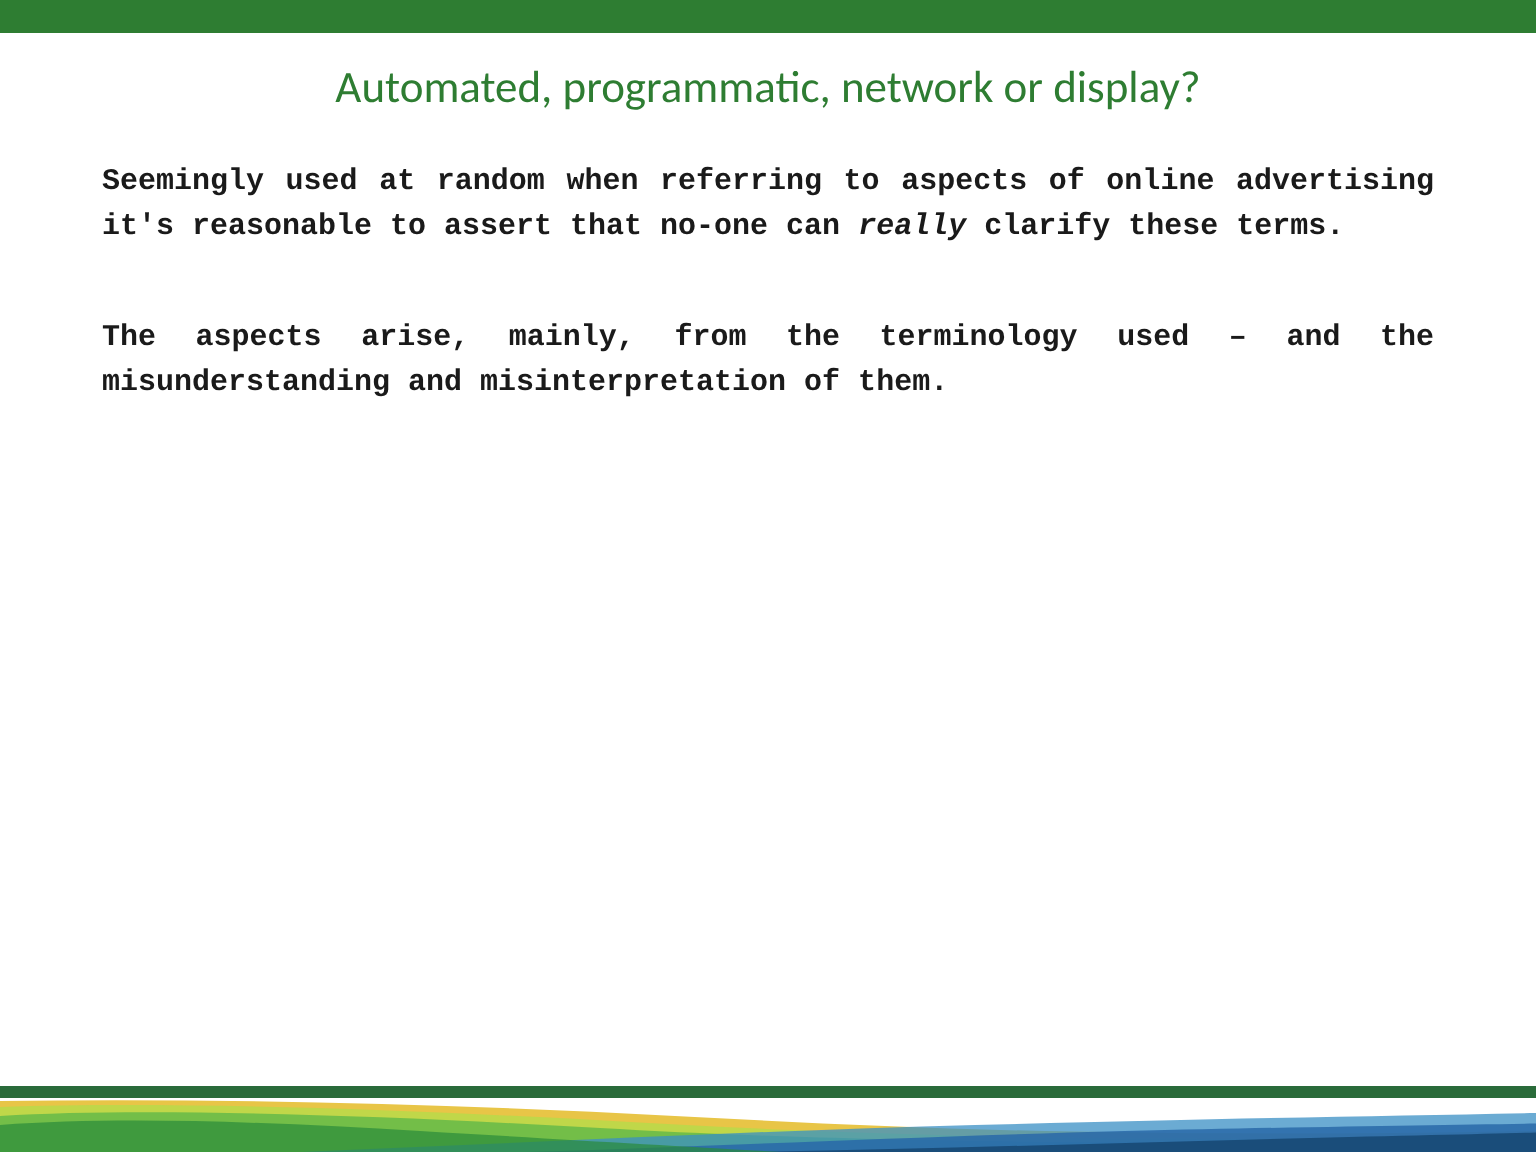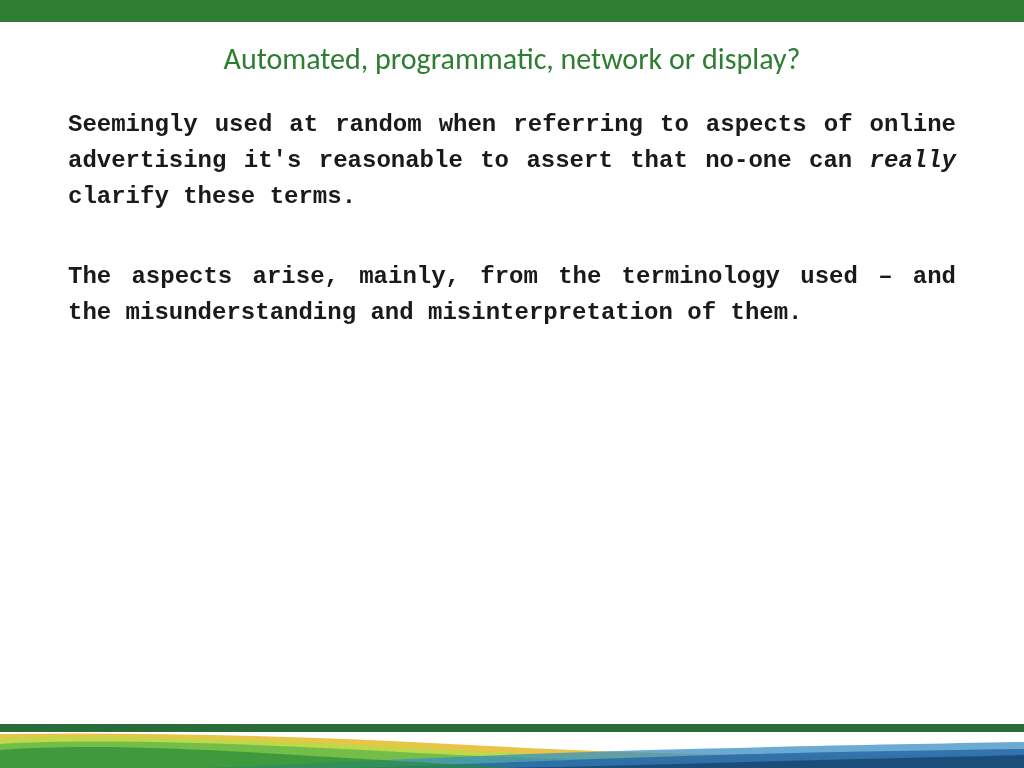--- a/index.html
+++ b/index.html
@@ -26,21 +26,21 @@
       font-size: 30px;
       font-weight: 400;
       padding: 18px 0 30px 0;
       font-family: 'Segoe UI', Calibri, Arial, sans-serif;
     }
     .content {
       padding: 0 68px;
     }
     .para {
       font-family: 'Courier New', Courier, monospace;
-      font-size: 24px;
+      font-size: 20px;
       font-weight: bold;
       color: #1a1a1a;
       line-height: 1.5;
       text-align: justify;
       text-justify: inter-word;
       margin-bottom: 44px;
     }
     .para em {
       font-style: italic;
     }

